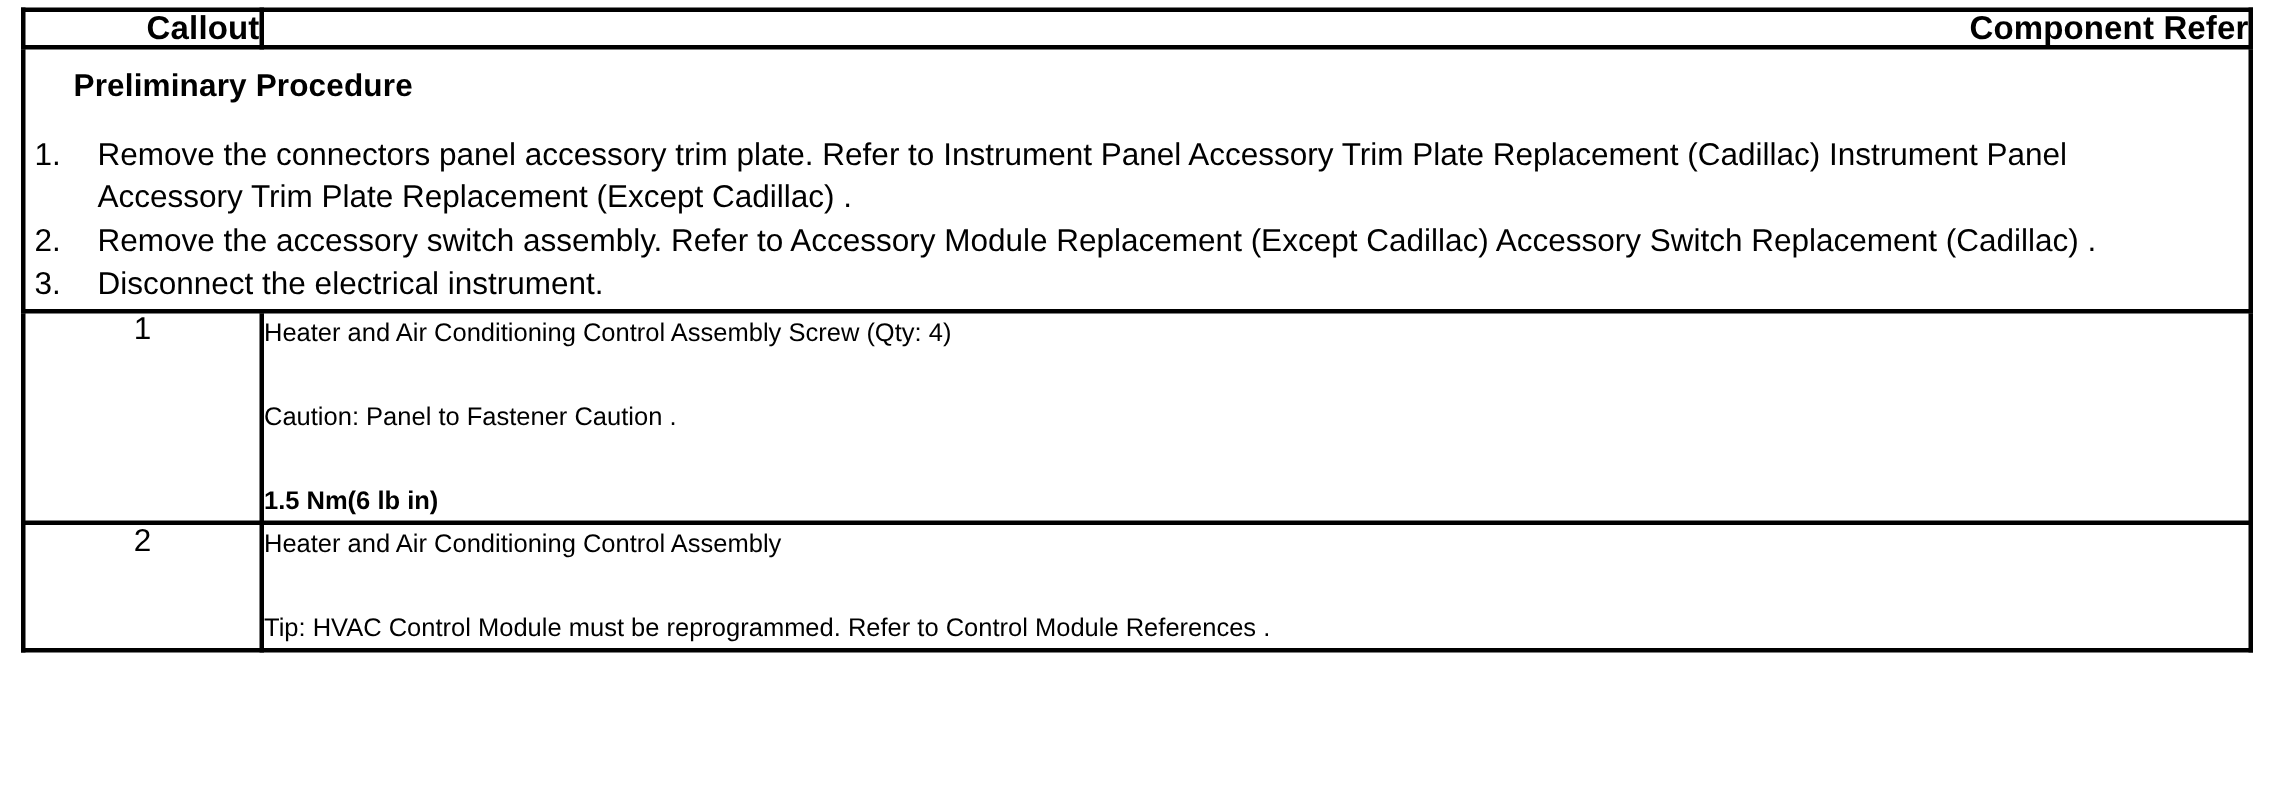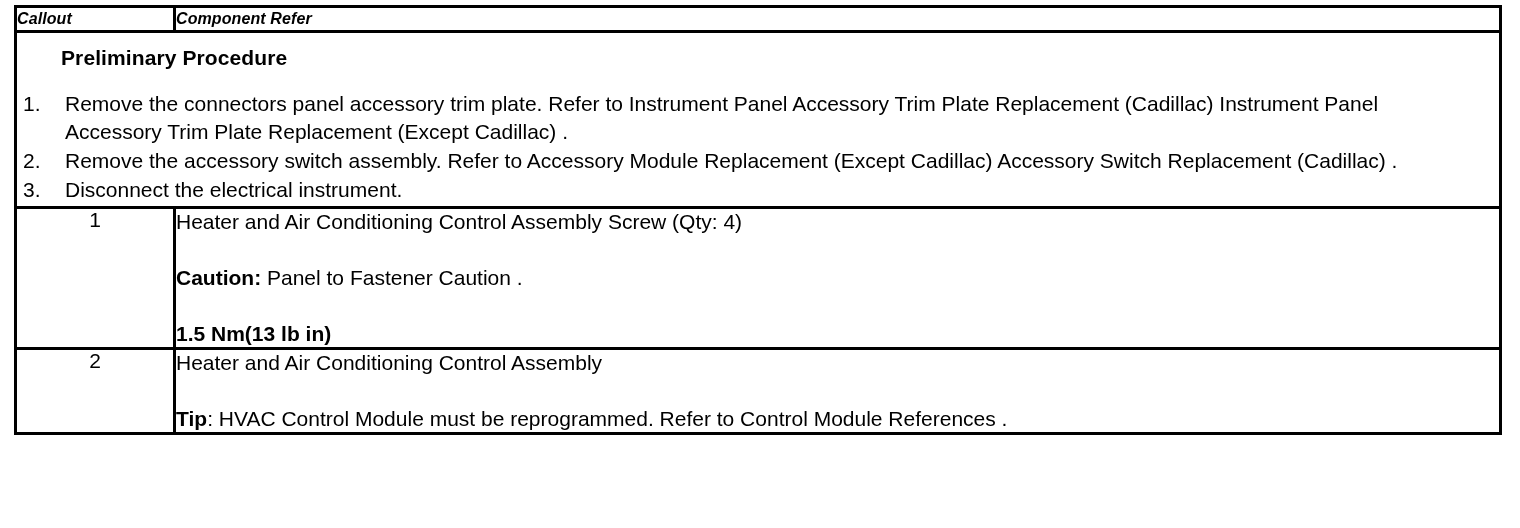--- a/index.html
+++ b/index.html
@@ -37,38 +37,37 @@
     vertical-align: top;
     padding: 0;
   }
 
   col.col-callout { width: 159px; }
   col.col-name    { width: 1326px; }
 
   
   th.th-callout,
   th.th-name {
-    text-align: left;
+    text-align: right;
     font-weight: bold;
-    font-size: 16px;
+    font-size: 22px;
     line-height: 22px;
     padding: 9px 0 10px 0;
     letter-spacing: 0.1px;
-    font-style: italic;
   }
 
   
   td.prelim-cell {
     padding: 0 6px 8px 6px;
   }
   .prelim-heading {
     font-weight: bold;
     font-size: 21px;
     line-height: 21px;
-    margin: 14px 0 0 44px;
+    margin: 14px 0 0 32px;
     letter-spacing: 0.1px;
   }
   ol.prelim-list {
     list-style: none;
     margin: 22px 0 2px 0;
     padding: 0;
   }
   ol.prelim-list > li {
     position: relative;
     font-size: 21px;
@@ -94,32 +93,32 @@
   td.callout-num {
     text-align: center;
     vertical-align: middle;
     font-size: 21px;
     line-height: 21px;
   }
   td.callout-body {
     padding: 8px 8px 8px 8px;
   }
   .body-line {
-    font-size: 21px;
+    font-size: 17px;
     line-height: 26px;
     margin: 0 0 0 0;
   }
   .body-line + .body-line {
     margin-top: 30px;
   }
   .body-line.torque {
     font-weight: bold;
   }
   .lead-bold {
-    font-weight: bold;
+    font-weight: normal;
     text-align: right;
   }
 </style>
 </head>
 <body>
 
 <div class="page">
 
   <table class="service-table">
     <colgroup>
@@ -154,21 +153,21 @@
             </li>
           </ol>
         </td>
       </tr>
 
       <tr>
         <td class="callout-num">1</td>
         <td class="callout-body">
           <div class="body-line">Heater and Air Conditioning Control Assembly Screw (Qty: 4)</div>
           <div class="body-line"><span class="lead-bold">Caution:</span><span> Panel to Fastener Caution .</span></div>
-          <div class="body-line torque">1.5 Nm(13 lb in)</div>
+          <div class="body-line torque">1.5 Nm(6 lb in)</div>
         </td>
       </tr>
 
       <tr>
         <td class="callout-num">2</td>
         <td class="callout-body">
           <div class="body-line">Heater and Air Conditioning Control Assembly</div>
           <div class="body-line"><span class="lead-bold">Tip</span><span>: HVAC Control Module must be reprogrammed. Refer to Control Module References .</span></div>
         </td>
       </tr>

